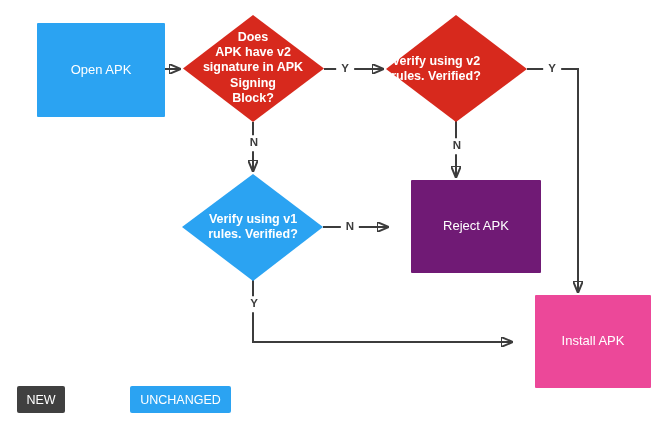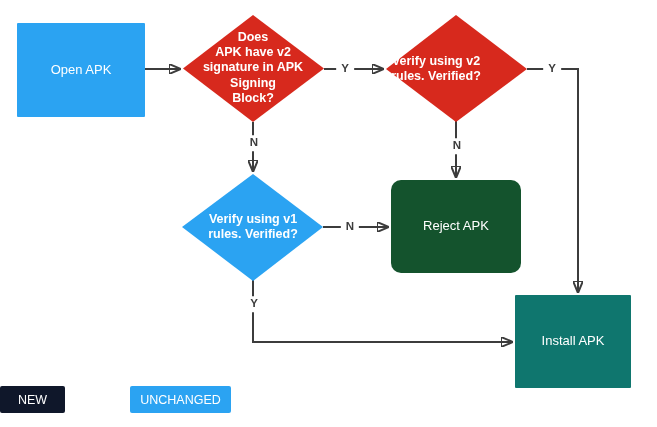--- a/index.html
+++ b/index.html
@@ -24,20 +24,21 @@
   .node {
     position: absolute;
     display: flex;
     align-items: center;
     justify-content: center;
     text-align: center;
     color: #ffffff;
     font-size: 13px;
     line-height: 1.25;
     white-space: pre-line;
+    margin-left: 20px;
   }
   .rect-node { border-radius: 1px; }
   .node-label {
     position: absolute;
     display: flex;
     align-items: center;
     justify-content: center;
     text-align: center;
     color: #ffffff;
     font-size: 12.5px;
@@ -96,25 +97,25 @@
 
     <polygon points="253,15 324,68.5 253,122 183,68.5" fill="#d7291d"></polygon>
     <polygon points="456,15 527,69 456,122 386,69" fill="#d7291d"></polygon>
     <polygon points="253,174 323,227 253,281 182,227" fill="#2ba3f2"></polygon>
   </svg>
 
   <div class="node rect-node" style="left: 17px; top: 23px; width: 128px; height: 94px; background: rgb(43, 163, 242);">
     <span>Open APK</span>
   </div>
 
-  <div class="node rect-node" style="left: 391px; top: 180px; width: 130px; height: 93px; background: #14532d; border-radius: 10px;">
+  <div class="node rect-node" style="left: 391px; top: 180px; width: 130px; height: 93px; background: #701a75;">
     <span>Reject APK</span>
   </div>
 
-  <div class="node rect-node" style="left: 515px; top: 295px; width: 116px; height: 93px; background: #0f766e;">
+  <div class="node rect-node" style="left: 515px; top: 295px; width: 116px; height: 93px; background: #ec4899;">
     <span>Install APK</span>
   </div>
 
   <div class="node-label" style="left:193px; top:20px; width:120px; height:96px;">Does
 APK have v2
 signature in APK
 Signing
 Block?</div>
 
   <div class="node-label" style="left:376px; top:45px; width:120px; height:48px;">Verify using v2
@@ -123,20 +124,20 @@
   <div class="node-label" style="left:193px; top:203px; width:120px; height:48px;">Verify using v1
 rules. Verified?</div>
 
   <div class="edge-label" style="left:345px; top:69px;">Y</div>
   <div class="edge-label" style="left:254px; top:143px;">N</div>
   <div class="edge-label" style="left:552px; top:69px;">Y</div>
   <div class="edge-label" style="left:457px; top:146px;">N</div>
   <div class="edge-label" style="left:350px; top:227px;">N</div>
   <div class="edge-label" style="left:254px; top:304px;">Y</div>
 
-  <div class="legend-box" style="left: 0; width: 65px; background: #0f172a;">
+  <div class="legend-box" style="left: 17px; width: 48px; background: #404040;">
     <span>NEW</span>
   </div>
   <div class="legend-box" style="left: 130px; width: 101px; background: rgb(43, 163, 242); justify-content: center;">
     <span>UNCHANGED</span>
   </div>
 
 </div>
 
 </body></html>

